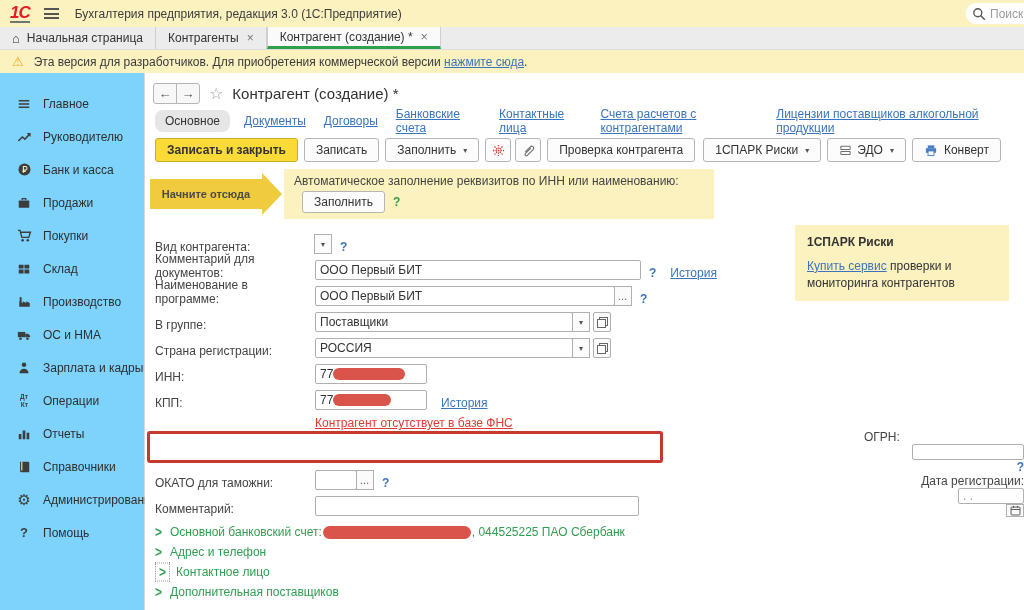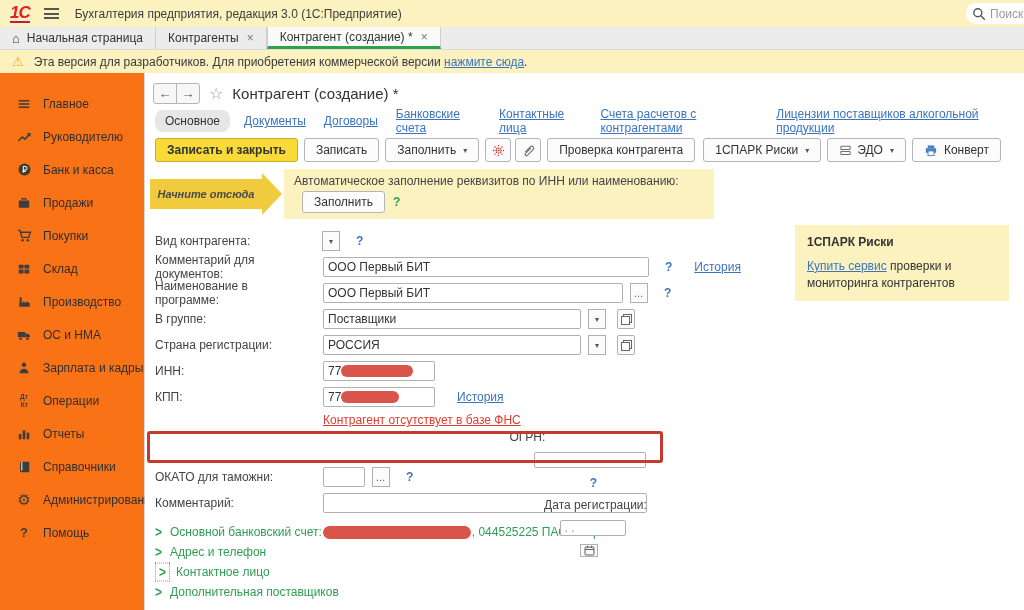--- a/index.html
+++ b/index.html
@@ -2,21 +2,21 @@
 <html><head>
 <meta charset="utf-8">
 <style>
   * { box-sizing: border-box; margin: 0; padding: 0; }
   html,body { background:#888; }
   body { font-family: "Liberation Sans", sans-serif; }
   .screen { width:1024px; height:610px; background:#fff; position:relative; overflow:hidden; margin:0 auto; }
 
   
   .topbar { height:27px; background:#fbf2c0; display:flex; align-items:center; position:relative; }
-  .logo { color:#e31e24; font-weight:bold; font-style:italic; font-size:17px; margin:0 14px 0 10px; letter-spacing:-1px; border-bottom:2px solid #be185d; line-height:1.05; }
+  .logo { color:#e31e24; font-weight:bold; font-style:italic; font-size:17px; margin:0 14px 0 10px; letter-spacing:-1px; border-bottom:2px solid #737373; line-height:1.05; }
   .hamb { width:15px; height:11px; border-top:2px solid #555; border-bottom:2px solid #555; position:relative; margin-right:16px; cursor:pointer; }
   .hamb::after { content:""; position:absolute; left:0; right:0; top:3px; height:2px; background:#555; }
   .win-title { font-size:12px; color:#3c3c3c; }
   .search-box { position:absolute; right:0; top:3px; height:21px; width:58px; background:#fff; border-radius:10px 0 0 10px; display:flex; align-items:center; padding-left:6px; overflow:hidden; white-space:nowrap; }
   .search-box .stext { font-size:12px; color:#9a9a9a; margin-left:4px; }
 
   
   .tabbar { height:23px; background:#ececec; display:flex; align-items:stretch; border-bottom:1px solid #dcdcdc; }
   .tab { display:flex; align-items:center; padding:0 12px; font-size:12px; color:#333; border-right:1px solid #cfcfcf; cursor:pointer; }
   .tab .close { margin-left:8px; color:#777; font-size:12px; line-height:1; }
@@ -24,21 +24,21 @@
   .tab.active { background:#fafafa; border-bottom:3px solid #2fa14c; border-right:1px solid #cfcfcf; border-left:1px solid #cfcfcf; }
   .home-ic { font-size:13px; color:#333; margin-right:7px; }
 
   
   .banner { height:23px; background:#fbf2c0; display:flex; align-items:center; font-size:12px; color:#3a3a3a; }
   .warn-ic { color:#f2a71d; font-size:13px; margin:0 10px 0 12px; }
   .blue-link { color:#3b74bc; text-decoration:underline; cursor:pointer; }
 
   
   .bodywrap { display:flex; height:537px; }
-  .sidebar { width:145px; background:#f97316; border-right:1px solid #d8d8d8; padding-top:14px; flex:none; }
+  .sidebar { width:145px; background:#7dd3fc; border-right:1px solid #d8d8d8; padding-top:14px; flex:none; }
   .side-item { height:33px; display:flex; align-items:center; padding-left:14px; font-size:12px; color:#2e2e2e; cursor:pointer; }
   .si { width:20px; flex:none; display:inline-flex; justify-content:center; margin-right:9px; color:#3d3d3d; }
   .gear-ch { font-size:15px; line-height:1; }
   .q-ch { font-weight:bold; font-size:13px; }
   .dtkt { display:flex; flex-direction:column; font-size:6.5px; font-weight:bold; line-height:1.1; color:#3d3d3d; }
   .dtkt i { font-style:normal; } .dtkt i:last-child { align-self:flex-end; }
 
   .main { flex:1; background:#fff; position:relative; overflow:hidden; }
 
   
@@ -58,33 +58,33 @@
   
   .toolbar { display:flex; align-items:center; margin:4px 0 7px 10px; }
   .btn { height:24px; background:#fcfcfc; border:1px solid #b5b5b5; border-radius:3px; font-size:12px; color:#333; display:inline-flex; align-items:center; padding:0 11px; cursor:pointer; font-family:"Liberation Sans",sans-serif; }
   .btn.primary { background:#f9da36; border-color:#c9ae26; font-weight:bold; }
   .btn .dd { font-size:8px; color:#555; margin-left:7px; }
   .iconbtn { width:26px; padding:0; justify-content:center; }
   .gap8 { margin-left:8px; } .gap14 { margin-left:6px; } .gap4 { margin-left:4px; }
 
   
   .hint { display:flex; align-items:center; margin:2px 0 9px 5px; }
-  .arrow-wrap { display:flex; align-items:center; flex:none;font-style:italic; }
+  .arrow-wrap { display:flex; align-items:center; flex:none; }
   .arrow-body { background:#f0cb3d; height:30px; width:112px; display:flex; align-items:center; justify-content:center; font-size:11px; font-weight:bold; color:#4a4a4a; }
   .arrow-head { width:0; height:0; border-top:21px solid transparent; border-bottom:21px solid transparent; border-left:20px solid #f0cb3d; }
   .hint-panel { background:#fbf2c0; padding:5px 10px 6px 10px; margin-left:2px; width:430px; }
   .hint-cap { font-size:12px; color:#444; margin-bottom:3px; }
   .hint-row { display:flex; align-items:center; }
   .tb { height:20px; border:1px solid #b0b0b0; border-radius:2px; padding:0 4px; font-size:12px; color:#333; font-family:"Liberation Sans",sans-serif; background:#fff; }
   .hint-input { width:318px; }
   .q-green { color:#2f9e52; font-weight:bold; font-size:12px; margin-left:8px; }
 
   
   .fields { margin-left:10px; font-size:12px; color:#333; }
-  .row { display:flex; align-items:center; height:26px;gap:8px; }
+  .row { display:flex; align-items:flex-end; height:26px; }
   .lbl { width:160px; flex:none; color:#444; }
   .attbtn { height:20px; width:18px; border:1px solid #b0b0b0; background:#fbfbfb; color:#555; font-size:8px; display:inline-flex; align-items:center; justify-content:center; margin-left:-1px; cursor:pointer; }
   .attbtn.dots { font-size:10px; letter-spacing:1px; }
   .sepbtn { margin-left:3px; border-radius:2px; }
   .q-blue { color:#3b74bc; font-weight:bold; margin-left:8px; }
   .hist { color:#3b74bc; text-decoration:underline; margin-left:14px; cursor:pointer; }
   .textbox { display:inline-flex; align-items:center; }
   .redact { display:inline-block; background:#d9544a; border-radius:7px; height:12px; }
   .warnrow { height:20px; }
   .fns-warn { color:#e03b30; text-decoration:underline; }

